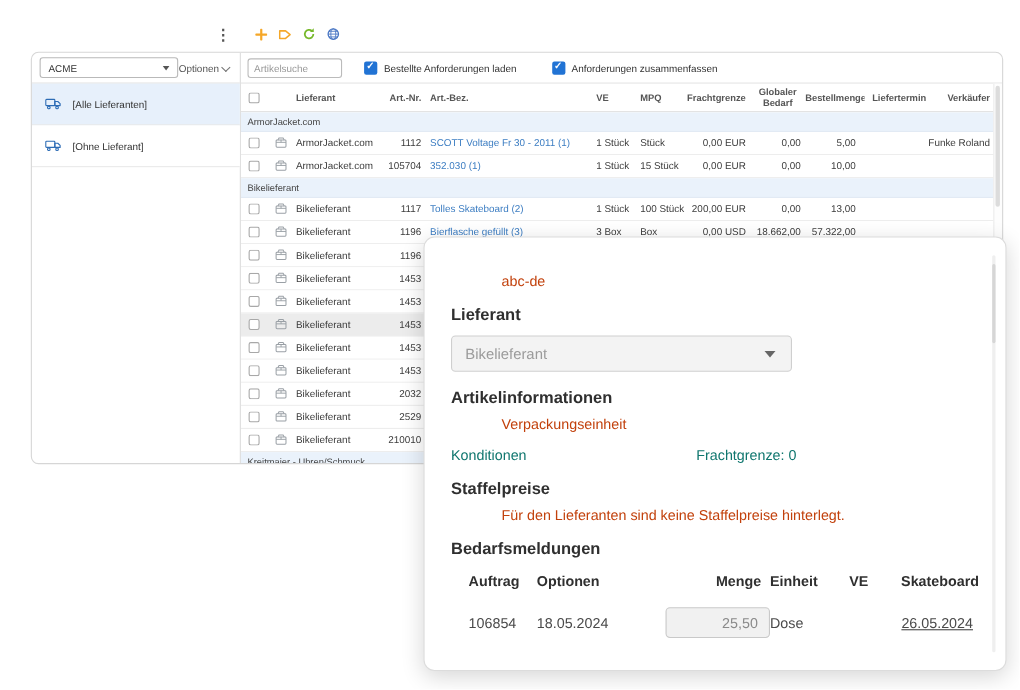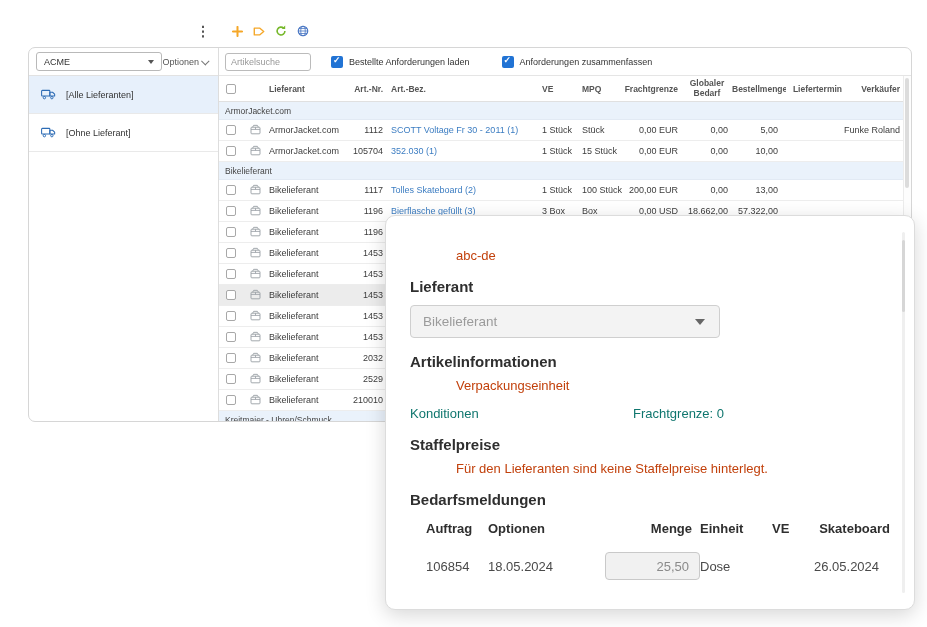--- a/index.html
+++ b/index.html
@@ -74,21 +74,21 @@
   .dlg-select span{font-size:13.5px;color:#9b9b9b;}
   .dlg-caret{width:0;height:0;border-left:5px solid transparent;border-right:5px solid transparent;border-top:6px solid #666;}
   .cond-row{display:flex;font-size:13px;color:#0f766e;gap:47px;}
   .cond-row .lbl{width:176px;flex:none;}
   .bm-grid{display:grid;grid-template-columns:62px 100px 112px 72px 42px 1fr;align-items:center;padding-left:16px;}
   .bm-head{font-size:13px;font-weight:bold;color:#2f2f2f;}
   .bm-head .bm-menge{text-align:right;padding-right:8px;}
   .bm-head .bm-lief{text-align:right;}
   .bm-row{font-size:13px;color:#4a4a4a;margin-top:16px;}
   .bm-row .bm-menge{display:flex;justify-content:flex-end;}
-  .bm-row .bm-lief{text-align:left;}
+  .bm-row .bm-lief{text-align:center;text-decoration:underline;}
   .menge-input{width:95px;height:28px;background:#f1f1f1;border:1px solid #c9c9c9;border-radius:4px;
         color:#8a8a8a;font-size:13px;text-align:right;padding:0 10px;box-sizing:border-box;font-family:"Liberation Sans",sans-serif;}
   .dlg-scroll{position:absolute;right:9px;top:16px;bottom:16px;width:3px;background:#efefef;border-radius:2px;}
   .dlg-thumb{position:absolute;left:0;top:8px;width:3px;height:72px;background:#d6d6d6;border-radius:2px;}
 </style>
 </head>
 <body>
 
 <div class="screen">
 

